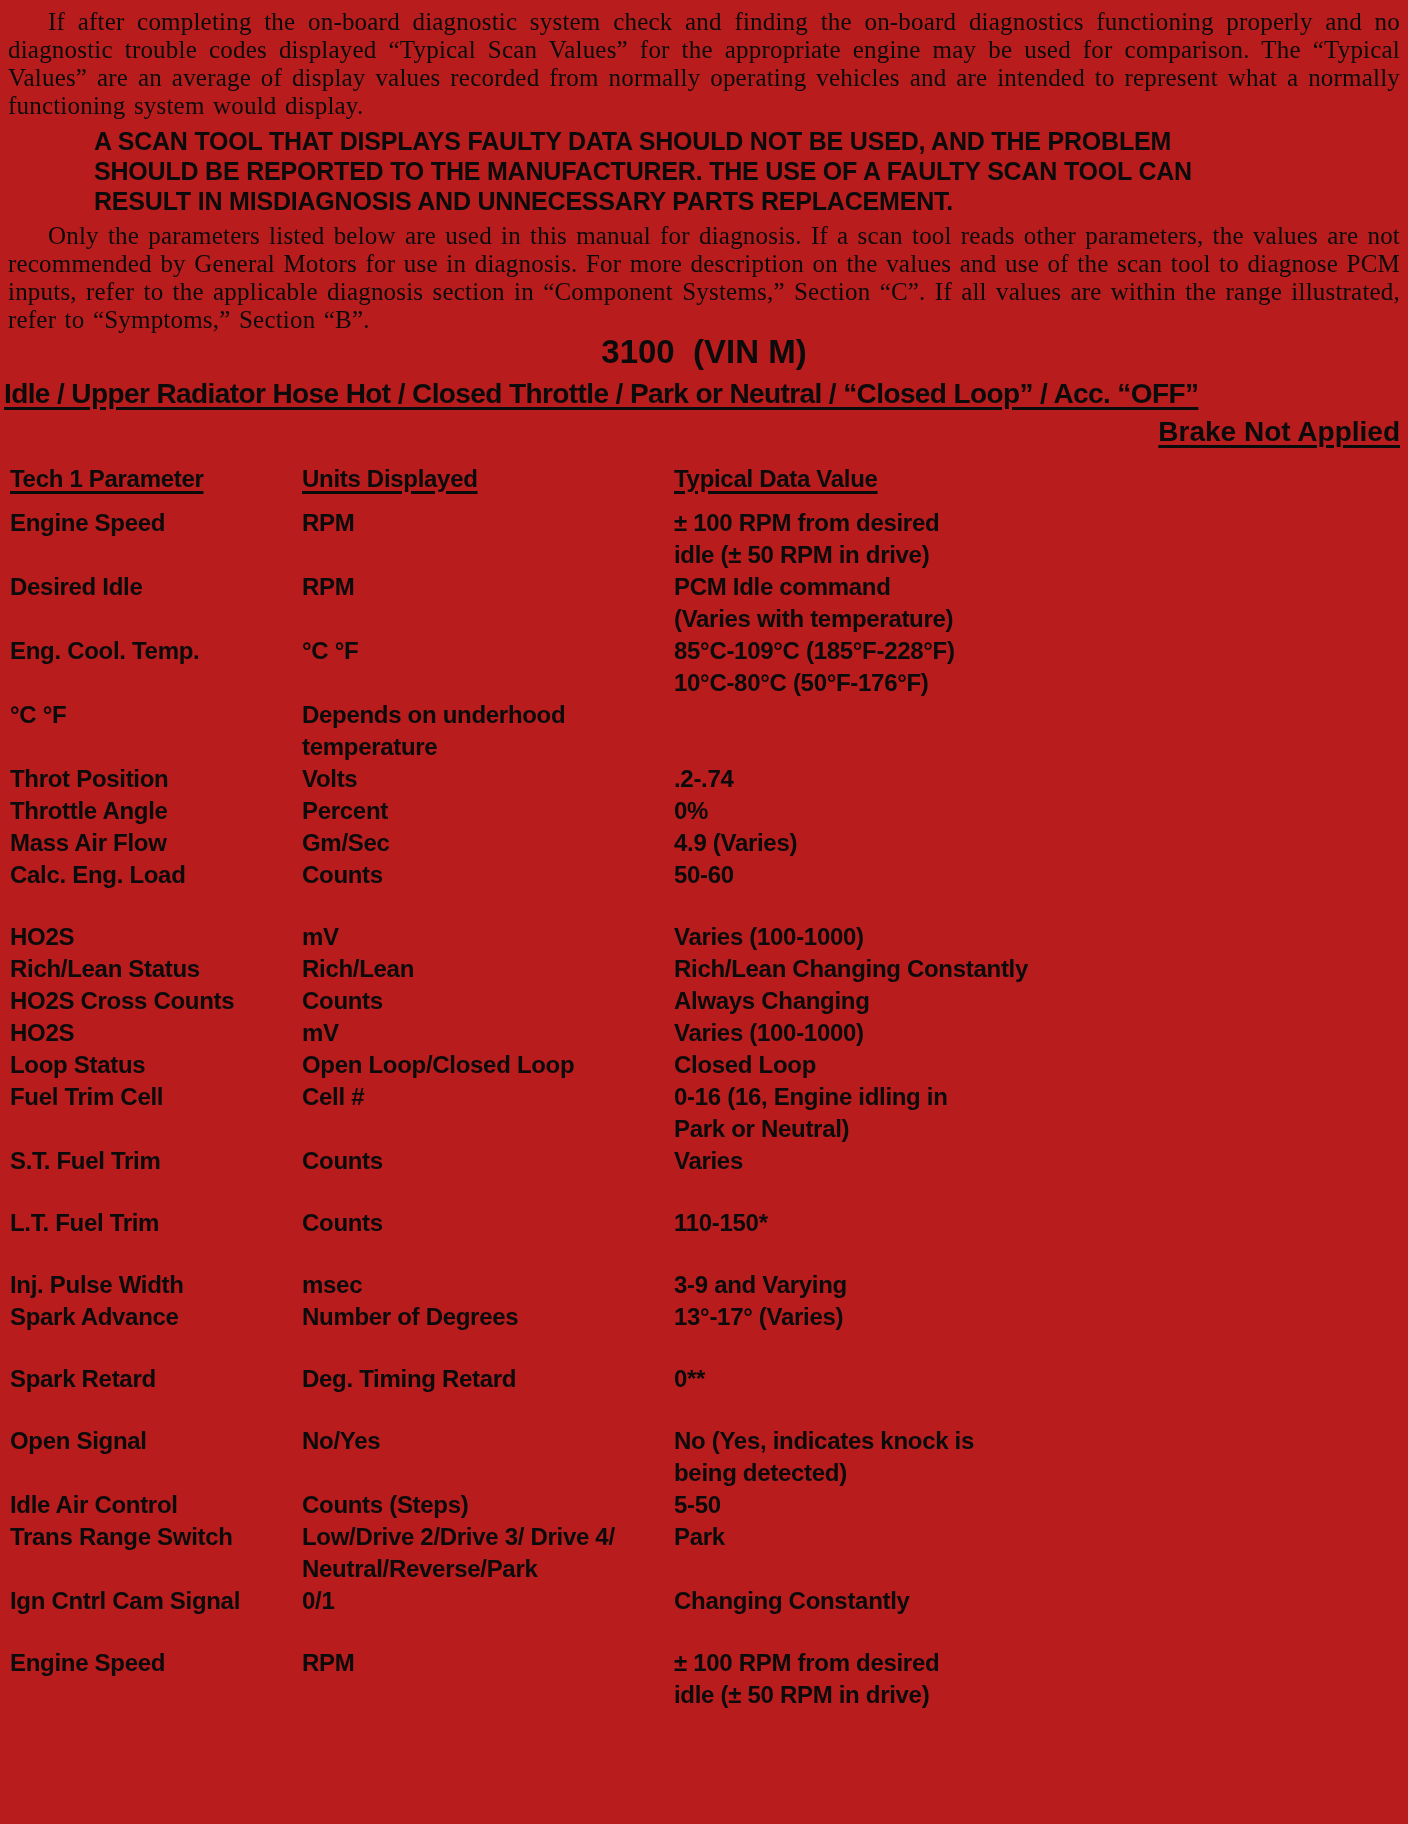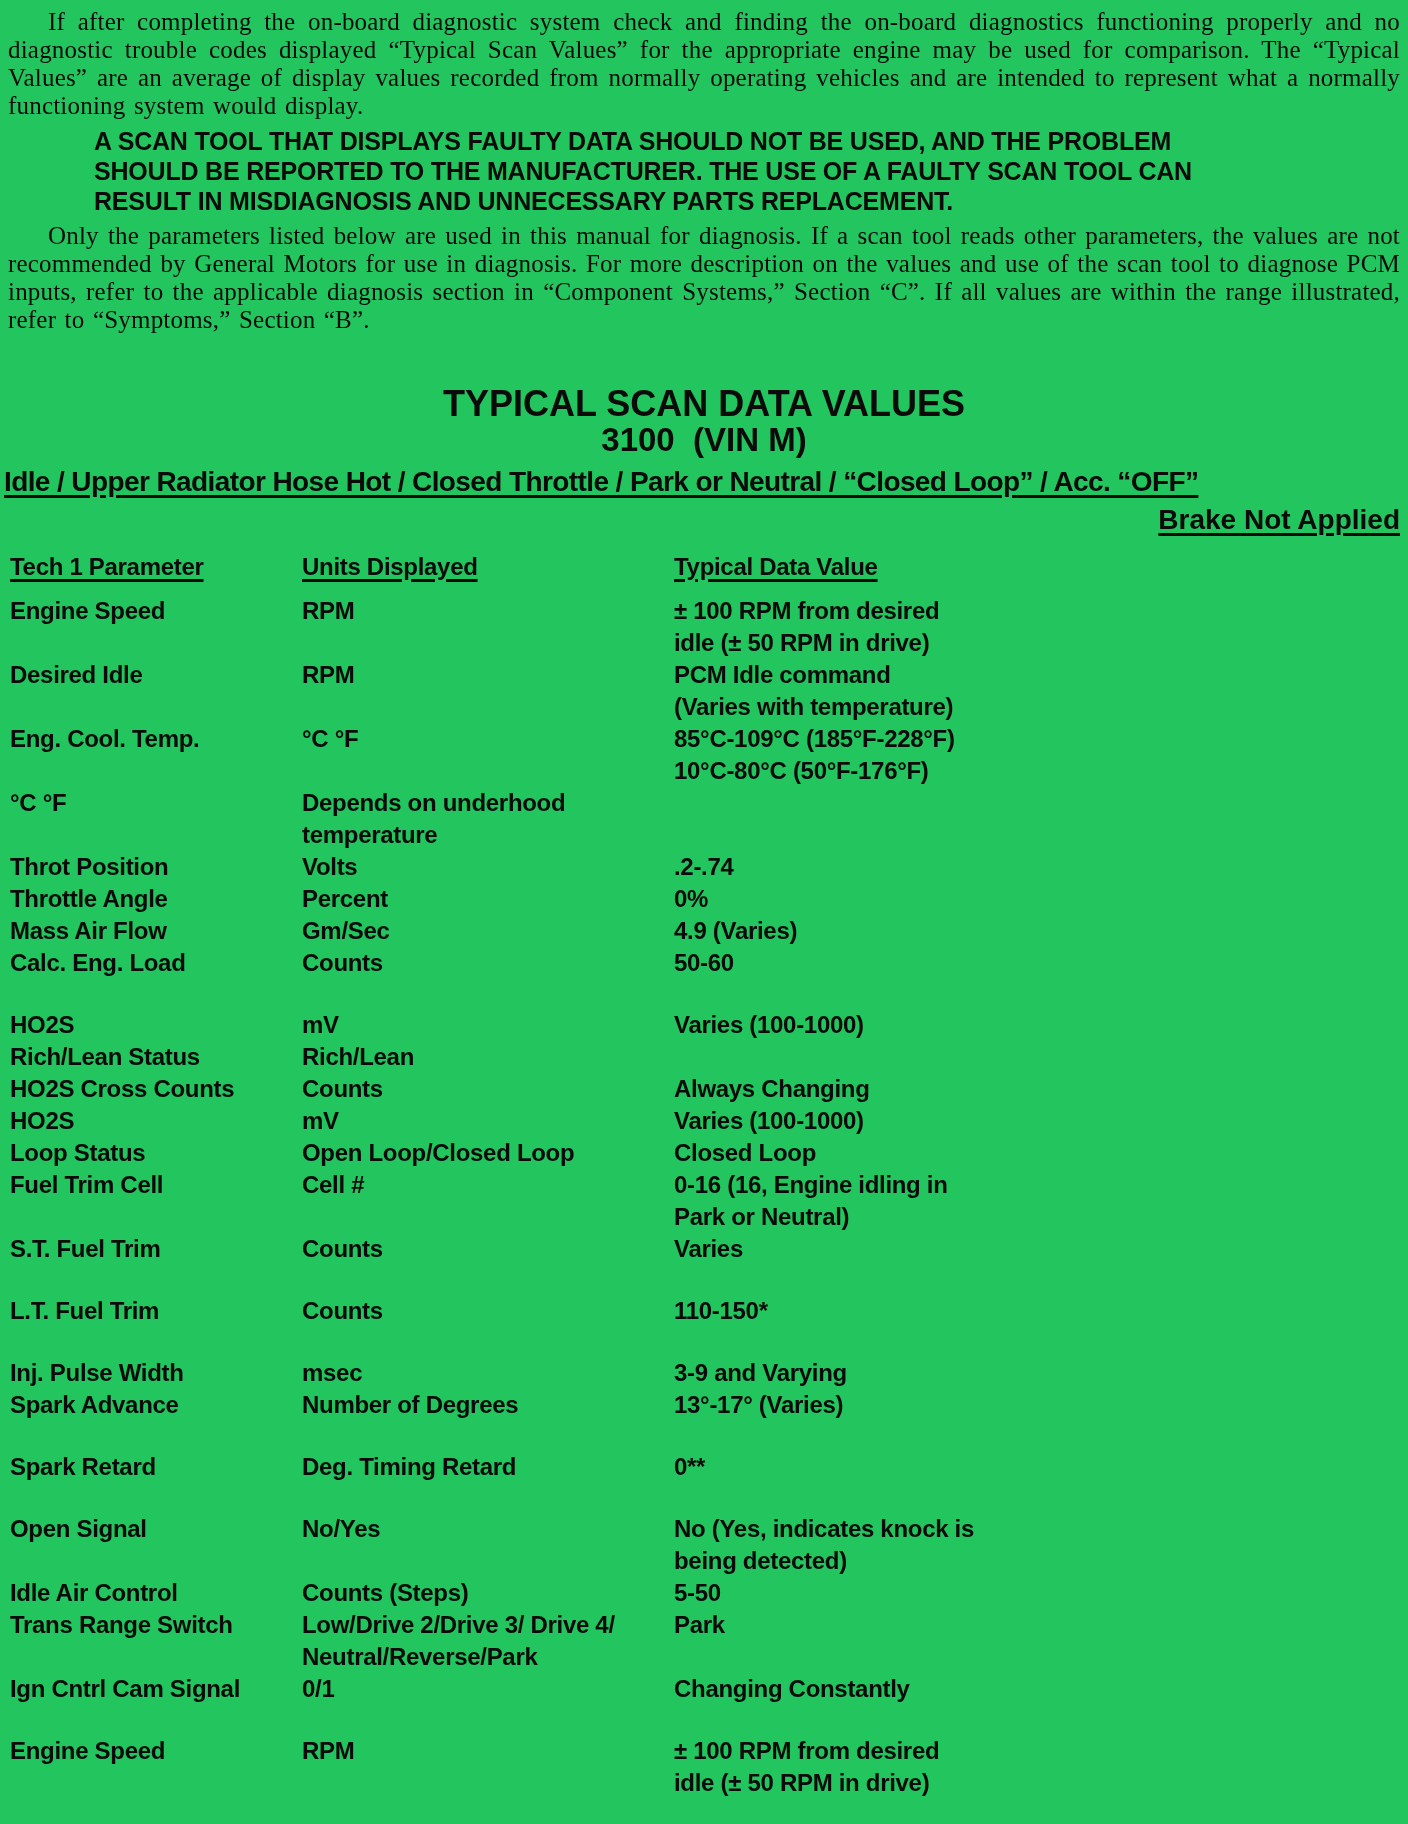--- a/index.html
+++ b/index.html
@@ -1,20 +1,20 @@
 <!DOCTYPE html>
 <html><head>
 <meta charset="utf-8">
 <style>
   html,body { margin:0; padding:0; background:#e8e8e8; }
   .page {
     position:relative;
     width:1408px; height:1824px;
     margin:0 auto;
-    background:#22c55e;
+    background:#b91c1c;
     color:#0b0b0b;
     overflow:hidden;
     box-sizing:border-box;
     padding:8px 8px 0 8px;
   }
   
   .body-para {
     font:25px/28px "Liberation Serif", serif;
     letter-spacing:0.2px;
     word-spacing:2px;
@@ -96,21 +96,20 @@
 <div class="page">
 
   <p class="body-para">If after completing the on-board diagnostic system check and finding the on-board diagnostics functioning properly and no diagnostic trouble codes displayed “Typical Scan Values” for the appropriate engine may be used for comparison.  The “Typical Values” are an average of display values recorded from normally operating vehicles and are intended to represent what a normally functioning system would display.</p>
 
   <p class="warning">A SCAN TOOL THAT DISPLAYS FAULTY DATA SHOULD NOT BE USED, AND THE PROBLEM
 SHOULD BE REPORTED TO THE MANUFACTURER.  THE USE OF A FAULTY SCAN TOOL CAN
 RESULT IN MISDIAGNOSIS AND UNNECESSARY PARTS REPLACEMENT.</p>
 
   <p class="body-para second">Only the parameters listed below are used in this manual for diagnosis.  If a scan tool reads other parameters, the values are not recommended by General Motors for use in diagnosis.  For more description on the values and use of the scan tool to diagnose PCM inputs, refer to the applicable diagnosis section in “Component Systems,” Section “C”.  If all values are within the range illustrated, refer to “Symptoms,” Section “B”.</p>
 
-  <h1 class="title">TYPICAL SCAN DATA VALUES</h1>
   <h2 class="subtitle">3100  (VIN M)</h2>
 
   <div class="cond1">Idle / Upper Radiator Hose Hot / Closed Throttle / Park or Neutral / “Closed Loop” / Acc. “OFF”</div>
   <div class="cond2"><span>Brake Not Applied</span></div>
 
   <div class="scan-table">
 
     <div class="hdr-row">
       <span class="col-h">Tech 1 Parameter</span>
       <span class="col-h">Units Displayed</span>
@@ -161,20 +160,21 @@
       <span class="c3">50-60</span>
     </div>
     <div class="row gap">
       <span class="c1">HO2S</span>
       <span class="c2">mV</span>
       <span class="c3">Varies (100-1000)</span>
     </div>
     <div class="row">
       <span class="c1">Rich/Lean Status</span>
       <span class="c2">Rich/Lean</span>
+      <span class="c3">Rich/Lean Changing Constantly</span>
     </div>
     <div class="row">
       <span class="c1">HO2S Cross Counts</span>
       <span class="c2">Counts</span>
       <span class="c3">Always Changing</span>
     </div>
     <div class="row">
       <span class="c1">HO2S</span>
       <span class="c2">mV</span>
       <span class="c3">Varies (100-1000)</span>

